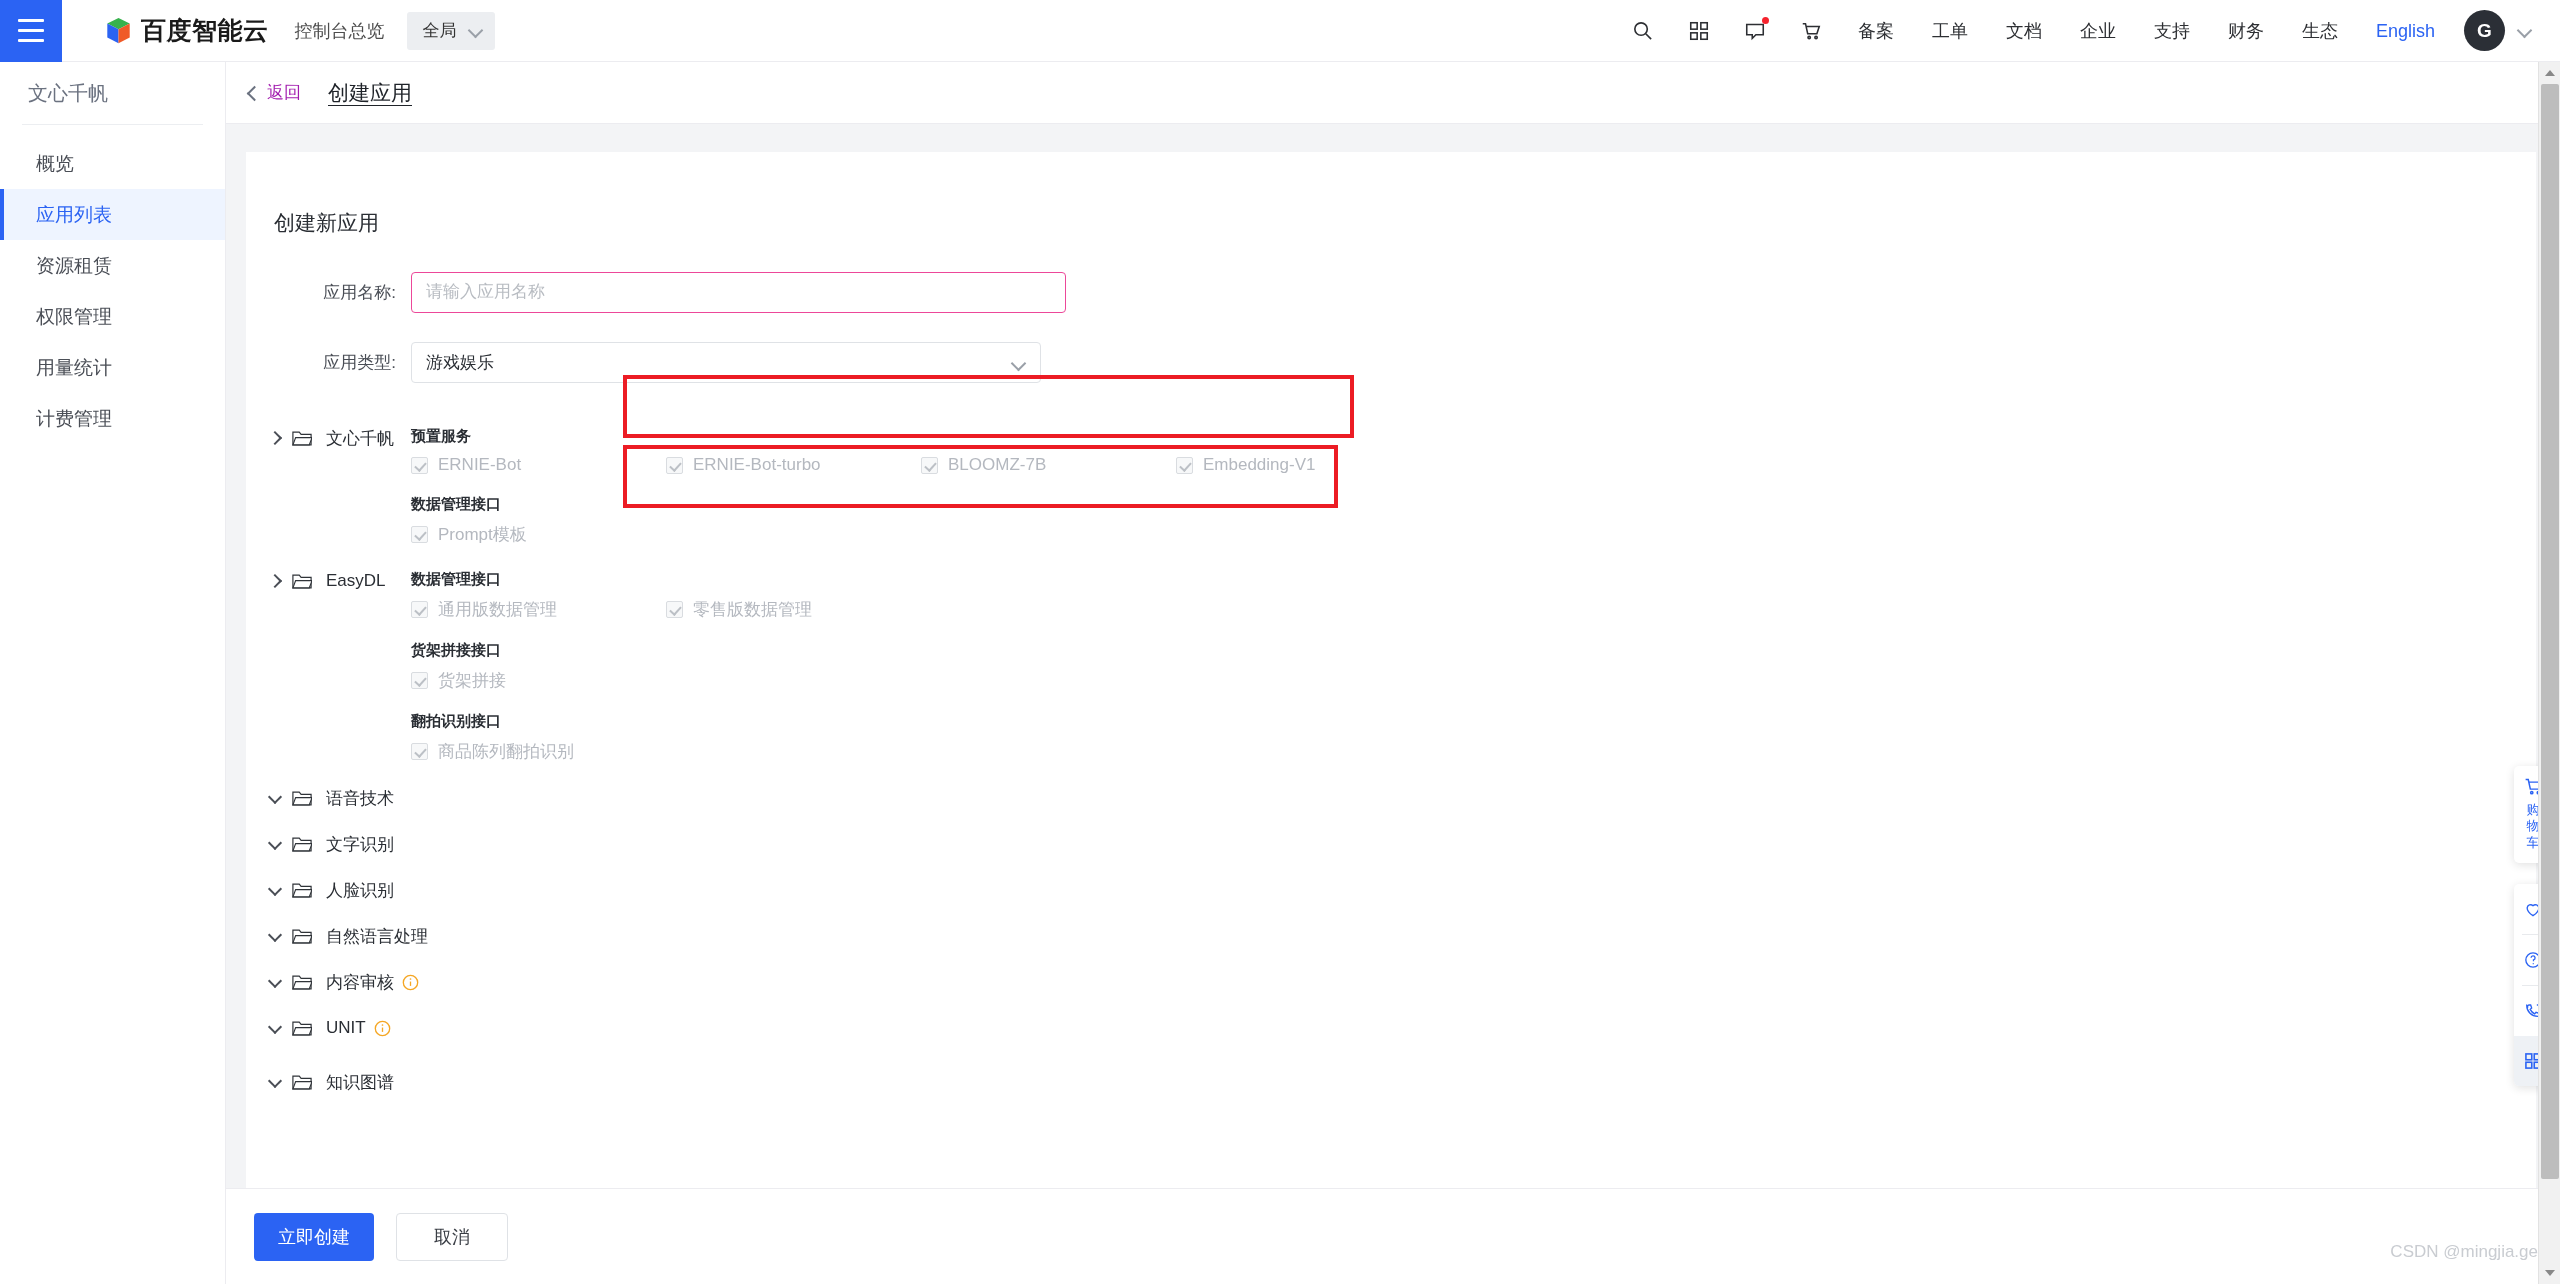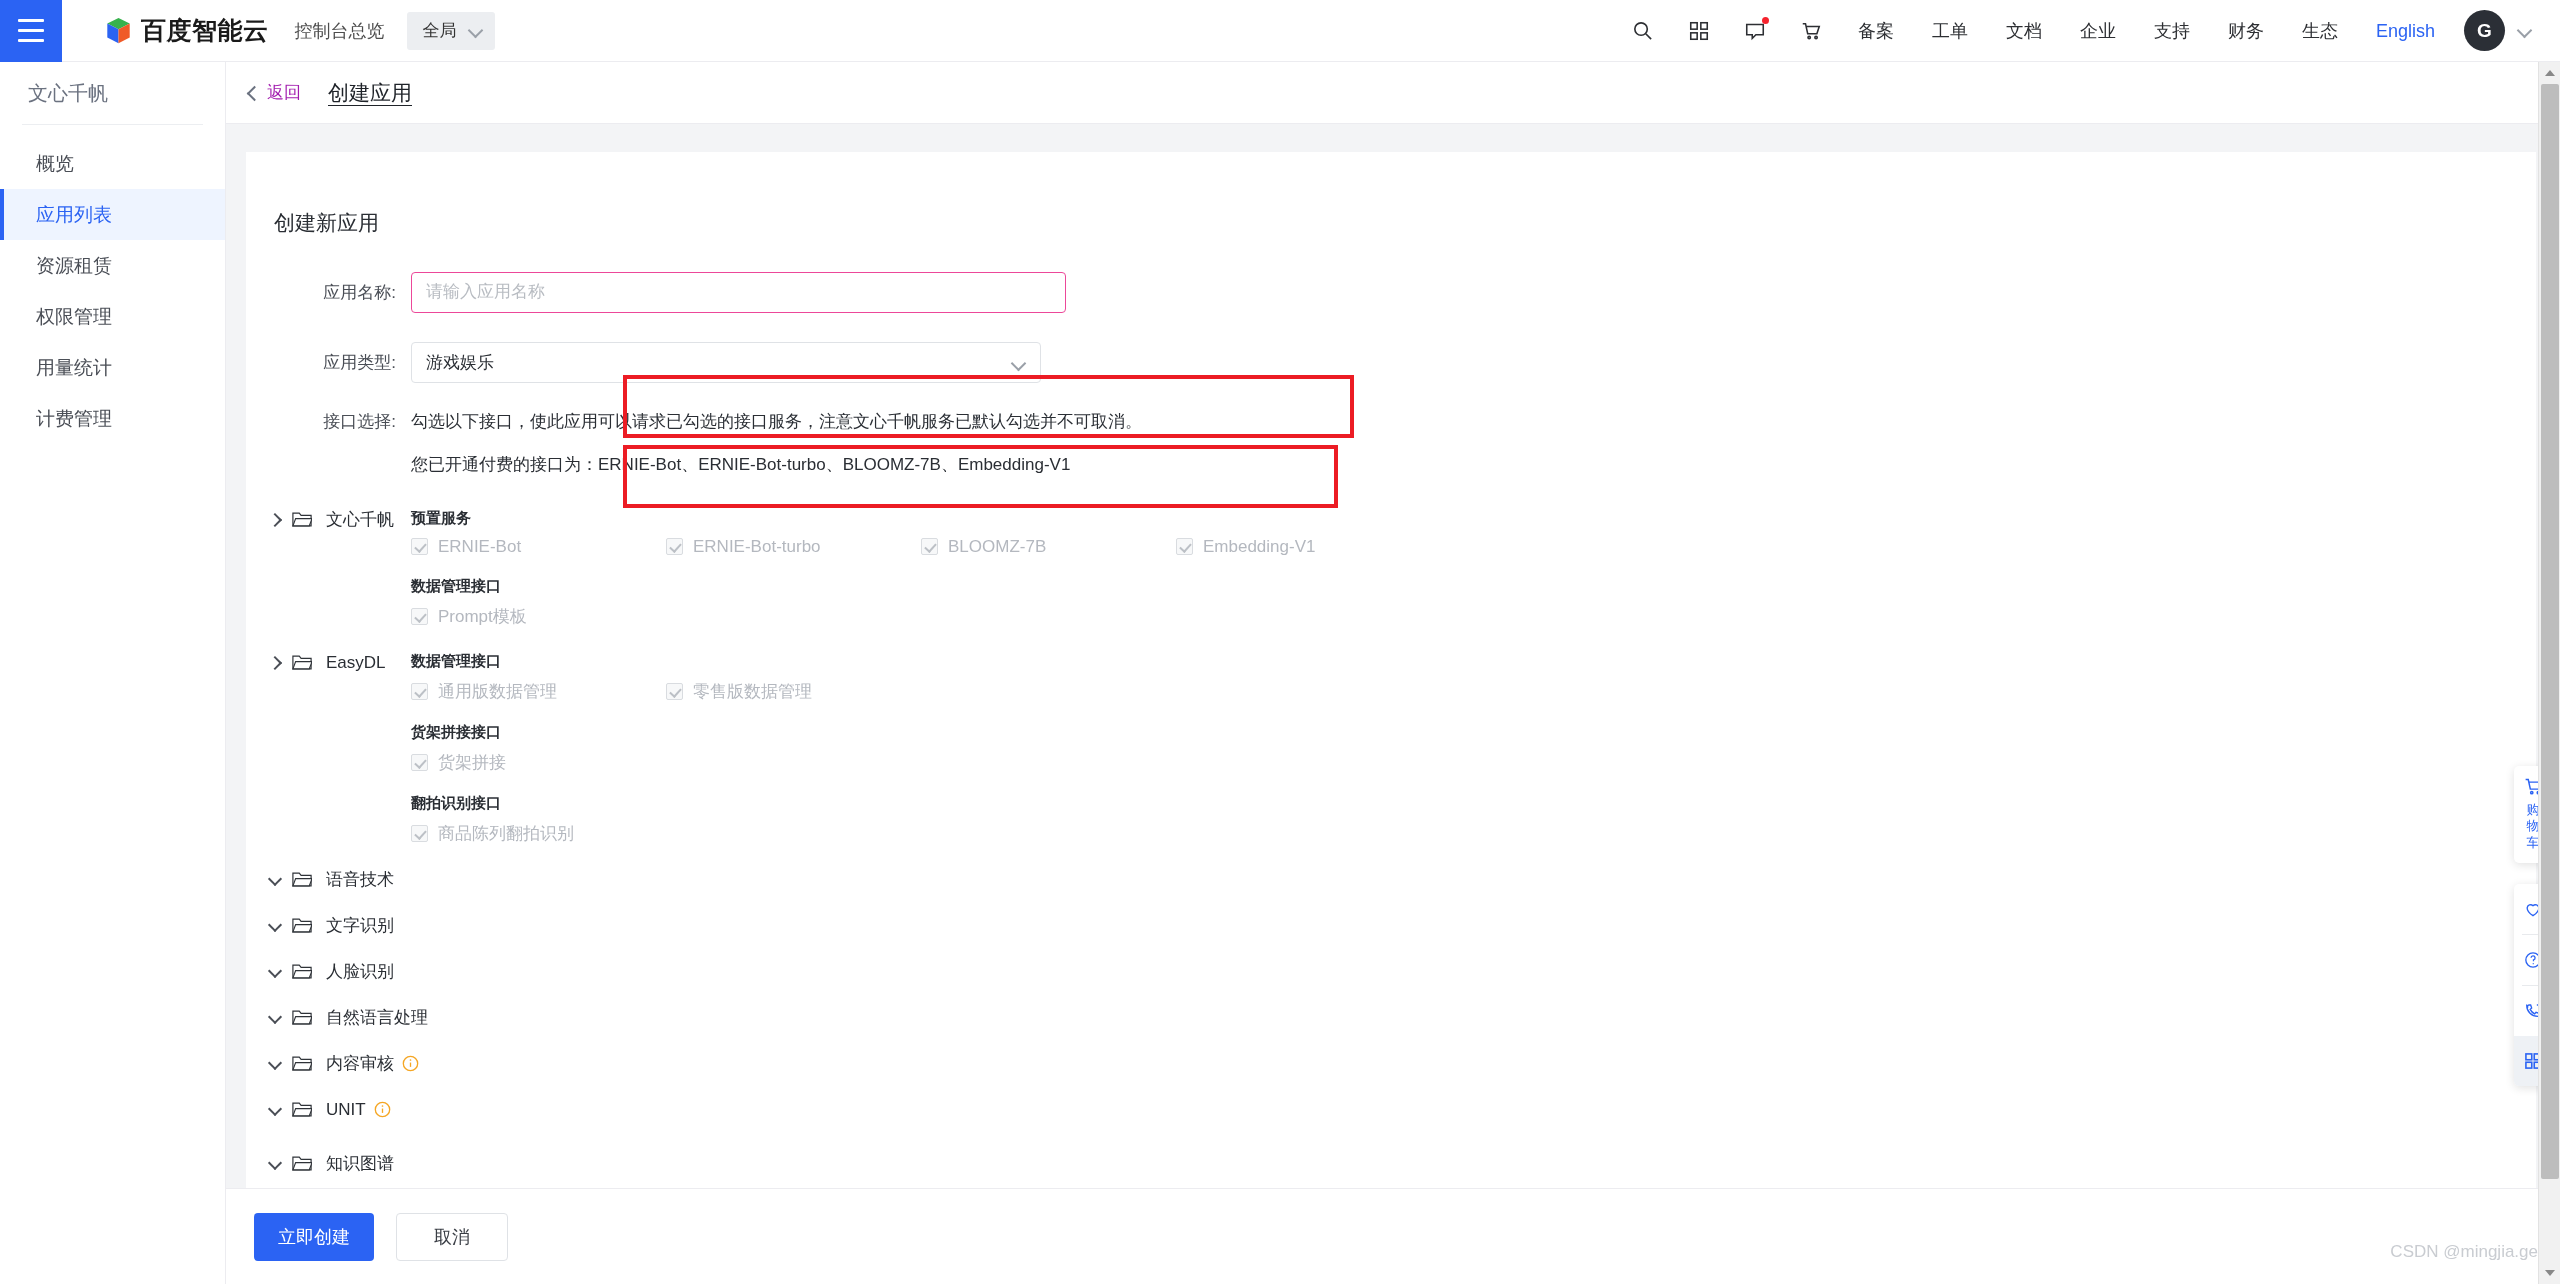--- a/index.html
+++ b/index.html
@@ -352,27 +352,20 @@
         </div>
 
         <div class="row" style="height:70px;align-items:center;">
           <div class="row-label">应用类型:</div>
           <div class="select-box">
             <span>游戏娱乐</span>
             <span class="chev sel-chev"></span>
           </div>
         </div>
 
-        <div class="row" style="margin-top:12px;">
-          <div class="row-label" style="padding-top:1px;">接口选择:</div>
-          <div>
-            <div class="hint-main">勾选以下接口，使此应用可以请求已勾选的接口服务，注意文心千帆服务已默认勾选并不可取消。</div>
-            <div class="hint-sub">您已开通付费的接口为：ERNIE-Bot、ERNIE-Bot-turbo、BLOOMZ-7B、Embedding-V1</div>
-          </div>
-        </div>
 
         <div class="tree" id="tree-root">
             <div class="tree-node">
               <div class="tree-left">
                 <div class="tnode-head">
                   <span class="tw-chev right"></span>
                   <svg class="folder-ico" viewBox="0 0 22 18" fill="none" stroke="#2f3338" stroke-width="1.3">
                     <path d="M1 16V2h7l2 2.4h11V16z"></path>
                     <path d="M1 16l3-8h18l-3 8z" fill="#fff"></path>
                   </svg>

